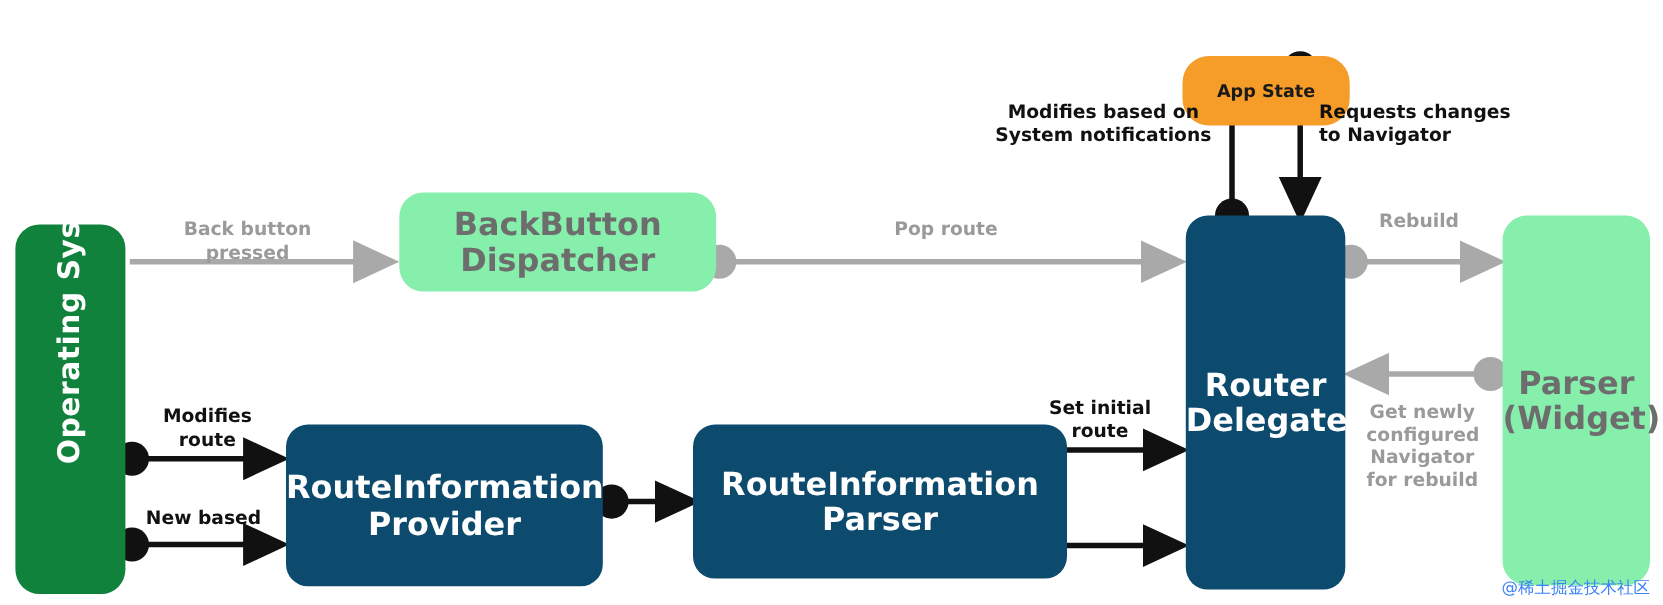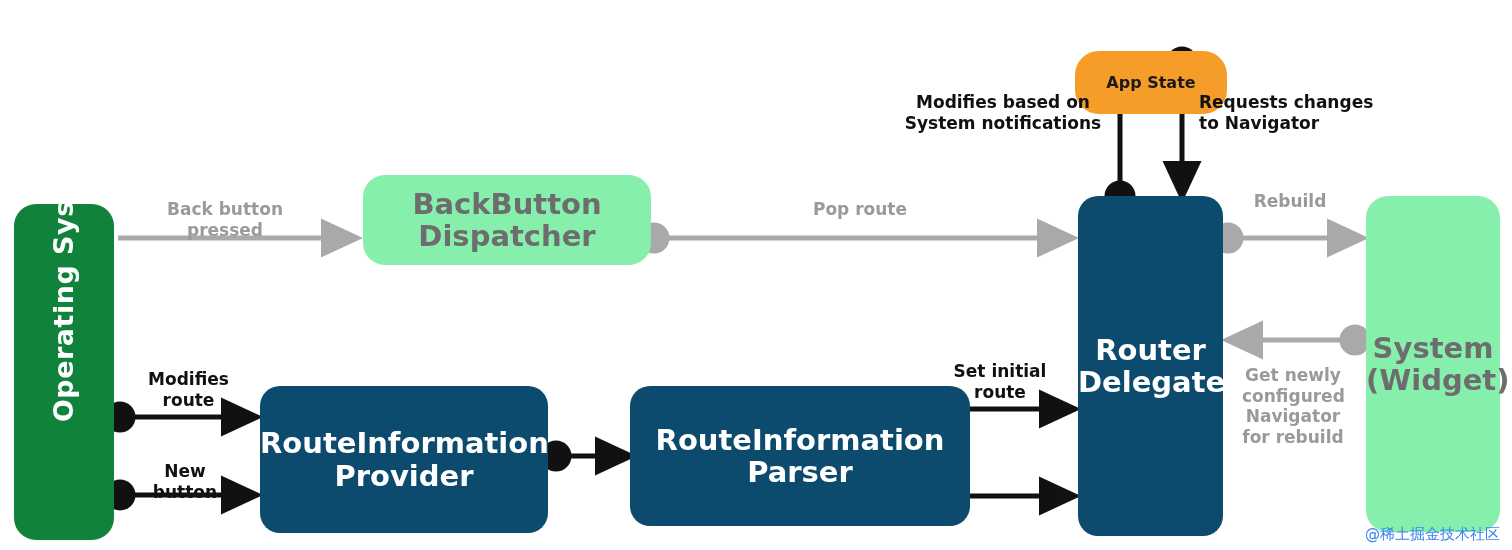--- a/index.html
+++ b/index.html
@@ -181,42 +181,42 @@
     <span class="txt">RouteInformation
 Parser</span>
   </div>
 
   <div class="node node-blue" style="left:1078px; top:196px; width:145px; height:340px;">
     <span class="txt">Router
 Delegate</span>
   </div>
 
   <div class="node node-pale" style="left:1366px; top:196px; width:134px; height:336px;">
-    <span class="txt">System
+    <span class="txt">Parser
 (Widget)</span>
   </div>
 
   <div class="node node-orange" style="left:1075px; top:7px; width:152px; height:63px;margin-top:44px;">
     <span class="txt">App State</span>
   </div>
 
   <div class="label label-gray lbl-center" style="left:133px; top:199px; width:184px;">Back button pressed</div>
 
   <div class="label label-gray lbl-center" style="left:792px; top:199px; width:136px;">Pop route</div>
 
   <div class="label label-gray lbl-center" style="left:1244px; top:191px; width:92px;">Rebuild</div>
 
   <div class="label label-gray lbl-center" style="left:1242px; top:365px; width:102px;">Get newly
 configured
 Navigator
 for rebuild</div>
 
   <div class="label label-black lbl-center" style="left:126px; top:369px; width:125px;">Modifies route</div>
 
-  <div class="label label-black lbl-center" style="left:130px; top:461px; width:110px;">New button</div>
+  <div class="label label-black lbl-center" style="left:130px; top:461px; width:110px;">New based</div>
 
   <div class="label label-black lbl-center" style="left:928px; top:361px; width:144px;">Set initial route</div>
 
   <div class="label label-black lbl-center" style="left:928px; top:522px; width:144px;margin-top:36px;">Set new route</div>
 
   <div class="label label-black lbl-center" style="left:902px; top:92px; width:202px;">Modifies based on
 System notifications</div>
 
   <div class="label label-black lbl-left" style="left:1199px; top:92px; width:210px;">Requests changes
 to Navigator</div>

